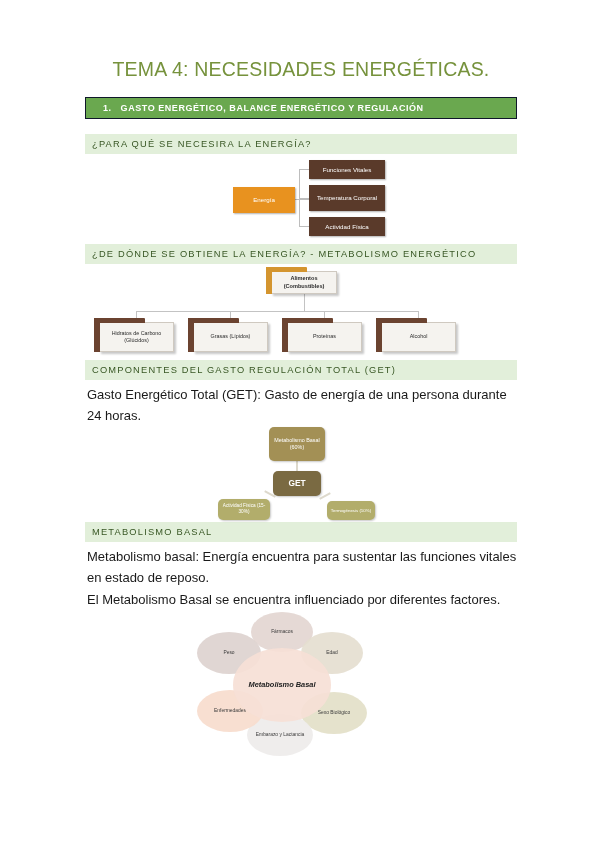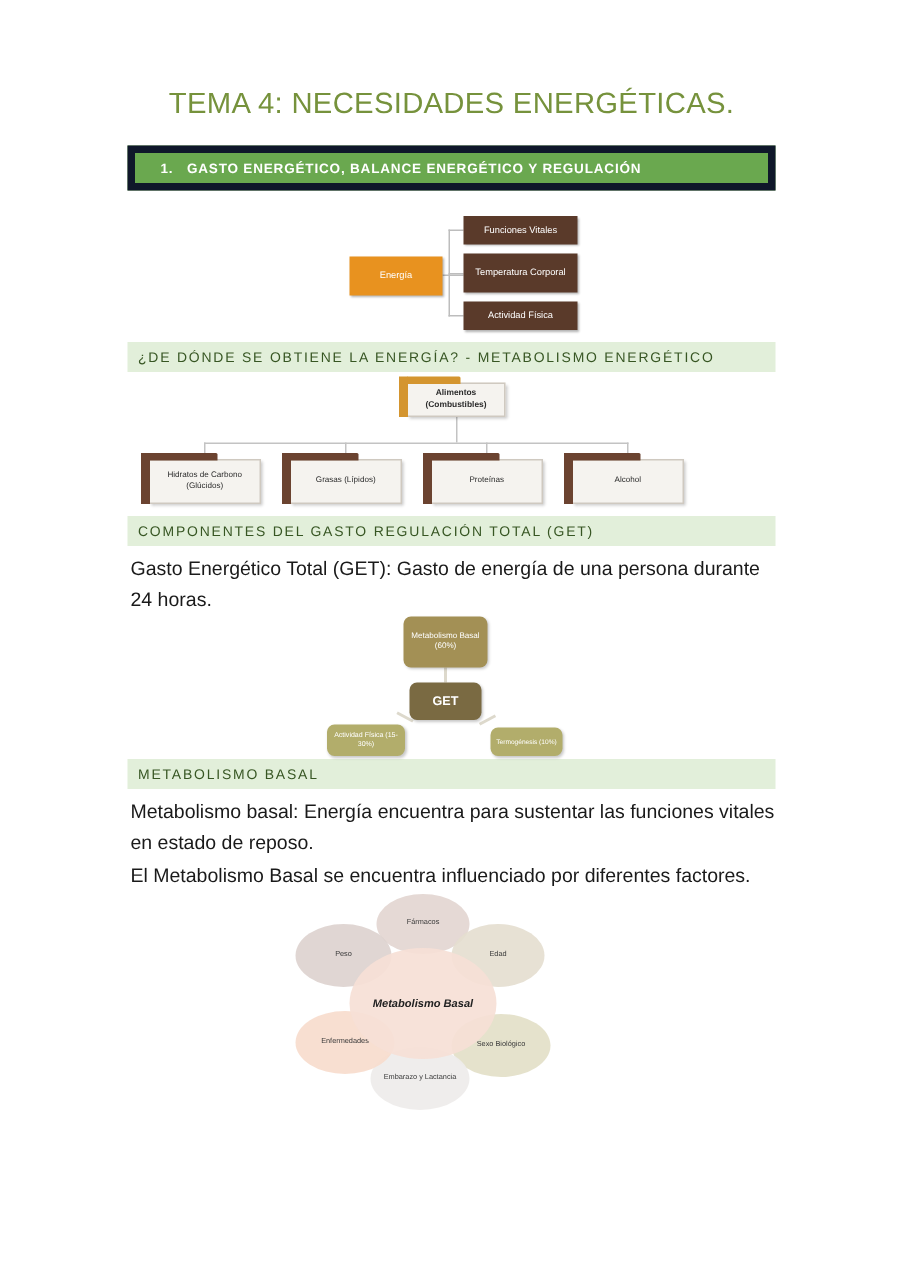--- a/index.html
+++ b/index.html
@@ -35,21 +35,21 @@
     font-size: 10.3px;
     font-weight: 400;
     letter-spacing: 0.45px;
     line-height: 1.55;
     margin-bottom: 13px;
   }
 
   
   .banner {
     background: #6aa84f;
-    border: 5px solid #0f172a;
+    border: 1px solid #0f172a;
     color: #ffffff;
     font-size: 9px;
     font-weight: bold;
     letter-spacing: 0.55px;
     padding: 5px 4px 5px 17px;
     margin-bottom: 15px;
   }
   .banner .num { margin-right: 9px; }
 
   
@@ -186,20 +186,21 @@
 
 <div class="page">
   <div class="content">
 
     <h1 class="doc-title">TEMA 4: NECESIDADES ENERGÉTICAS.</h1>
 
     <div class="banner">
       <span class="num">1.</span><span>GASTO ENERGÉTICO, BALANCE ENERGÉTICO Y REGULACIÓN</span>
     </div>
 
+    <div class="sec-head">¿PARA QUÉ SE NECESIRA LA ENERGÍA?</div>
 
     <div class="figure fig1">
       <div class="trunk"></div>
       <div class="lead l0"></div>
       <div class="lead l1"></div>
       <div class="lead l2"></div>
       <div class="lead l3"></div>
       <div class="node energia">Energía</div>
       <div class="node n1">Funciones Vitales</div>
       <div class="node n2">Temperatura Corporal</div>

